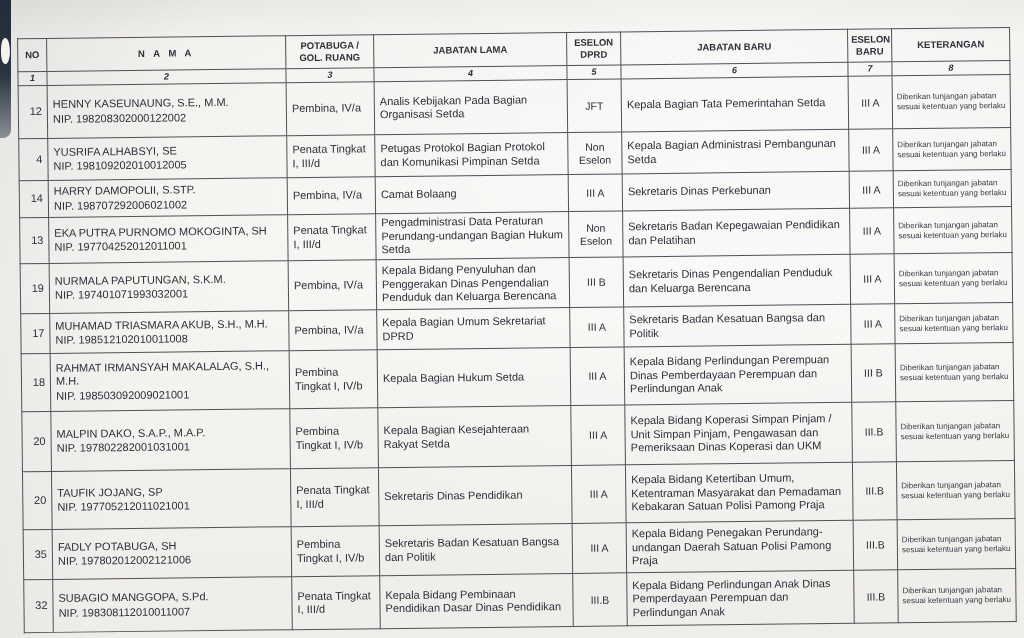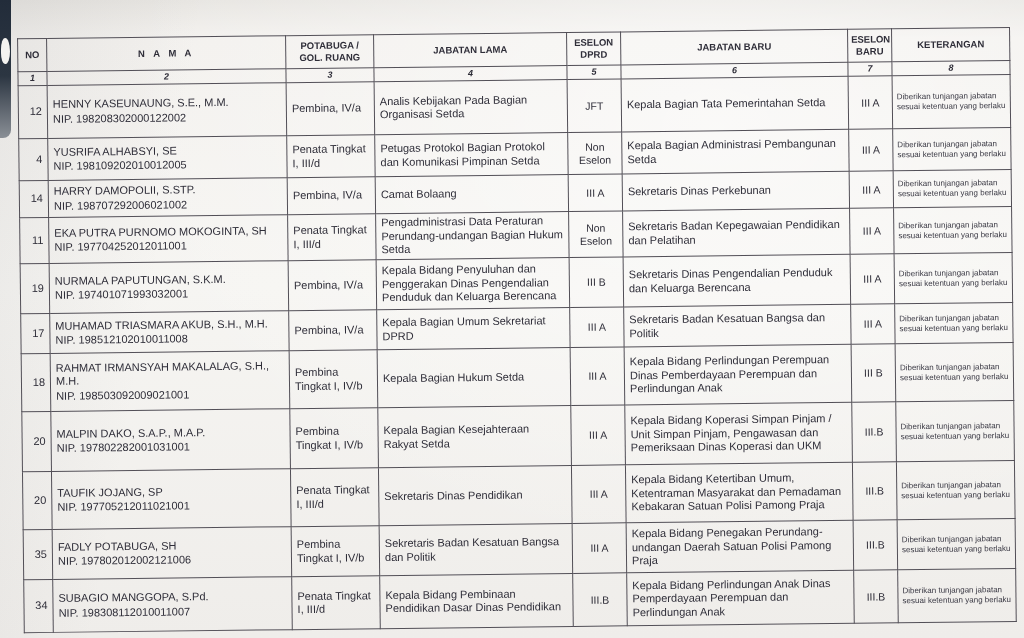--- a/index.html
+++ b/index.html
@@ -146,21 +146,21 @@
     </td>
     <td class="c-pangkat">Pembina, IV/a</td>
     <td class="c-jablama">Camat Bolaang</td>
     <td class="c-eslama">III A</td>
     <td class="c-jabbaru">Sekretaris Dinas Perkebunan</td>
     <td class="c-esbaru">III A</td>
     <td class="c-ket">Diberikan tunjangan jabatan sesuai ketentuan yang berlaku</td>
   </tr>
 
   <tr>
-    <td class="c-no">11</td>
+    <td class="c-no">13</td>
     <td class="c-nama">
       <div>EKA PUTRA PURNOMO MOKOGINTA, SH</div>
       <div class="nip">NIP. 197704252012011001</div>
     </td>
     <td class="c-pangkat">Penata Tingkat I, III/d</td>
     <td class="c-jablama">Pengadministrasi Data Peraturan Perundang-undangan Bagian Hukum Setda</td>
     <td class="c-eslama">Non Eselon</td>
     <td class="c-jabbaru">Sekretaris Badan Kepegawaian Pendidikan dan Pelatihan</td>
     <td class="c-esbaru">III A</td>
     <td class="c-ket">Diberikan tunjangan jabatan sesuai ketentuan yang berlaku</td>
@@ -244,21 +244,21 @@
     </td>
     <td class="c-pangkat">Pembina Tingkat I, IV/b</td>
     <td class="c-jablama">Sekretaris Badan Kesatuan Bangsa dan Politik</td>
     <td class="c-eslama">III A</td>
     <td class="c-jabbaru">Kepala Bidang Penegakan Perundang-undangan Daerah Satuan Polisi Pamong Praja</td>
     <td class="c-esbaru">III.B</td>
     <td class="c-ket">Diberikan tunjangan jabatan sesuai ketentuan yang berlaku</td>
   </tr>
 
   <tr>
-    <td class="c-no">34</td>
+    <td class="c-no">32</td>
     <td class="c-nama">
       <div>SUBAGIO MANGGOPA, S.Pd.</div>
       <div class="nip">NIP. 198308112010011007</div>
     </td>
     <td class="c-pangkat">Penata Tingkat I, III/d</td>
     <td class="c-jablama">Kepala Bidang Pembinaan Pendidikan Dasar Dinas Pendidikan</td>
     <td class="c-eslama">III.B</td>
     <td class="c-jabbaru">Kepala Bidang Perlindungan Anak Dinas Pemperdayaan Perempuan dan Perlindungan Anak</td>
     <td class="c-esbaru">III.B</td>
     <td class="c-ket">Diberikan tunjangan jabatan sesuai ketentuan yang berlaku</td>

